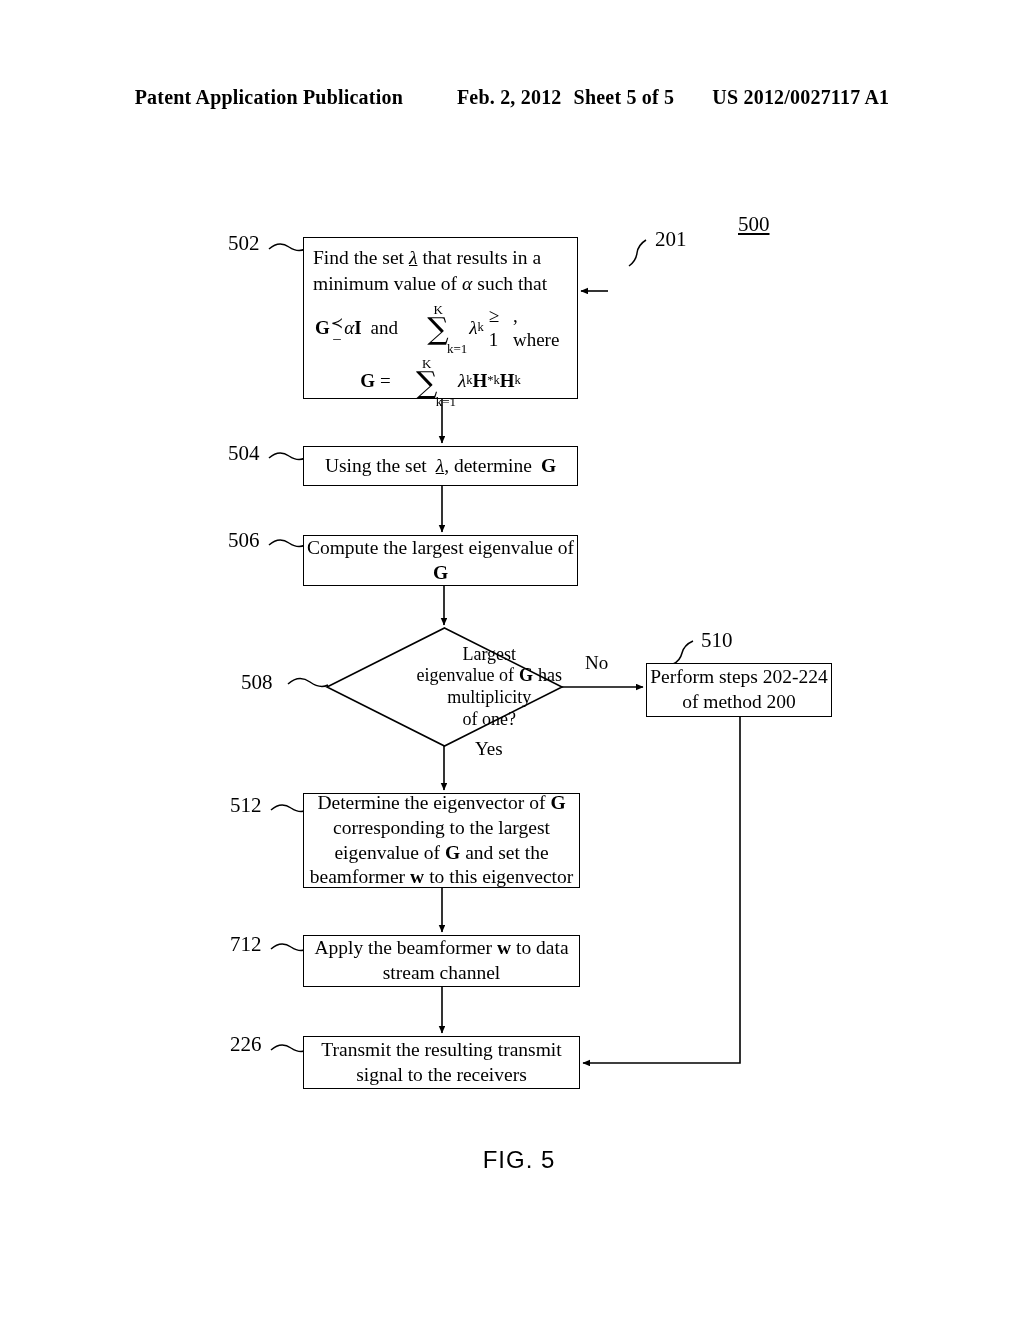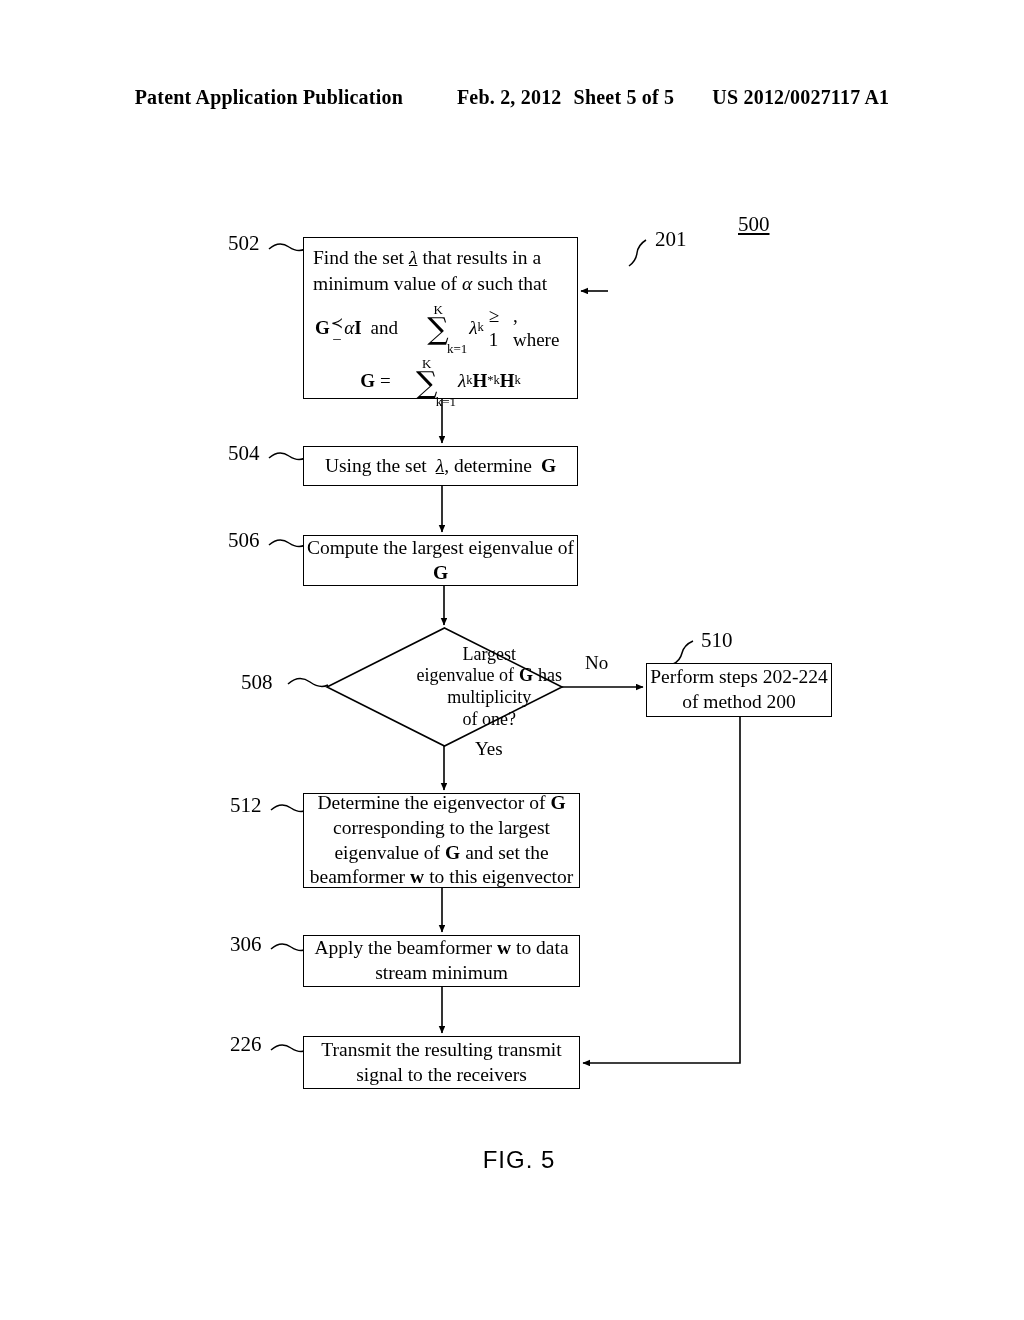--- a/index.html
+++ b/index.html
@@ -250,21 +250,21 @@
     <path d="M639,240 q-8,5 -9,13 q-1,8 -8,13" fill="none" stroke="#000" stroke-width="1.5"></path>
 
     <path d="M686,641 q-9,4 -11,12 q-2,8 -9,11" fill="none" stroke="#000" stroke-width="1.5"></path>
   </svg>
 
   <div class="ref" id="ref-502">502</div>
   <div class="ref" id="ref-504">504</div>
   <div class="ref" id="ref-506">506</div>
   <div class="ref" id="ref-508">508</div>
   <div class="ref" id="ref-512">512</div>
-  <div class="ref" id="ref-514">306</div>
+  <div class="ref" id="ref-514">712</div>
   <div class="ref" id="ref-226">226</div>
   <div class="ref" id="ref-201">201</div>
   <div class="ref" id="ref-510">510</div>
   <div class="ref" id="ref-500">500</div>
 
   <div class="branch-label" id="label-no">No</div>
   <div class="branch-label" id="label-yes">Yes</div>
 
   <div class="node" id="box-502">
     <div class="row1">
@@ -355,21 +355,21 @@
     </span>
     <span class="line">
       <span>beamformer</span><span class="spc-sm"></span><span class="m-bold">w</span><span class="spc-sm"></span><span>to this eigenvector</span>
     </span>
   </div>
 
   <div class="node" id="box-514">
     <span class="line">
       <span>Apply the beamformer</span><span class="spc-sm"></span><span class="m-bold">w</span><span class="spc-sm"></span><span>to data</span>
     </span>
-    <span class="line">stream minimum</span>
+    <span class="line">stream channel</span>
   </div>
 
   <div class="node" id="box-226">
     <span class="line">Transmit the resulting transmit</span>
     <span class="line">signal to the receivers</span>
   </div>
 
   <div id="fig-caption">FIG. 5</div>
 
 </div>

